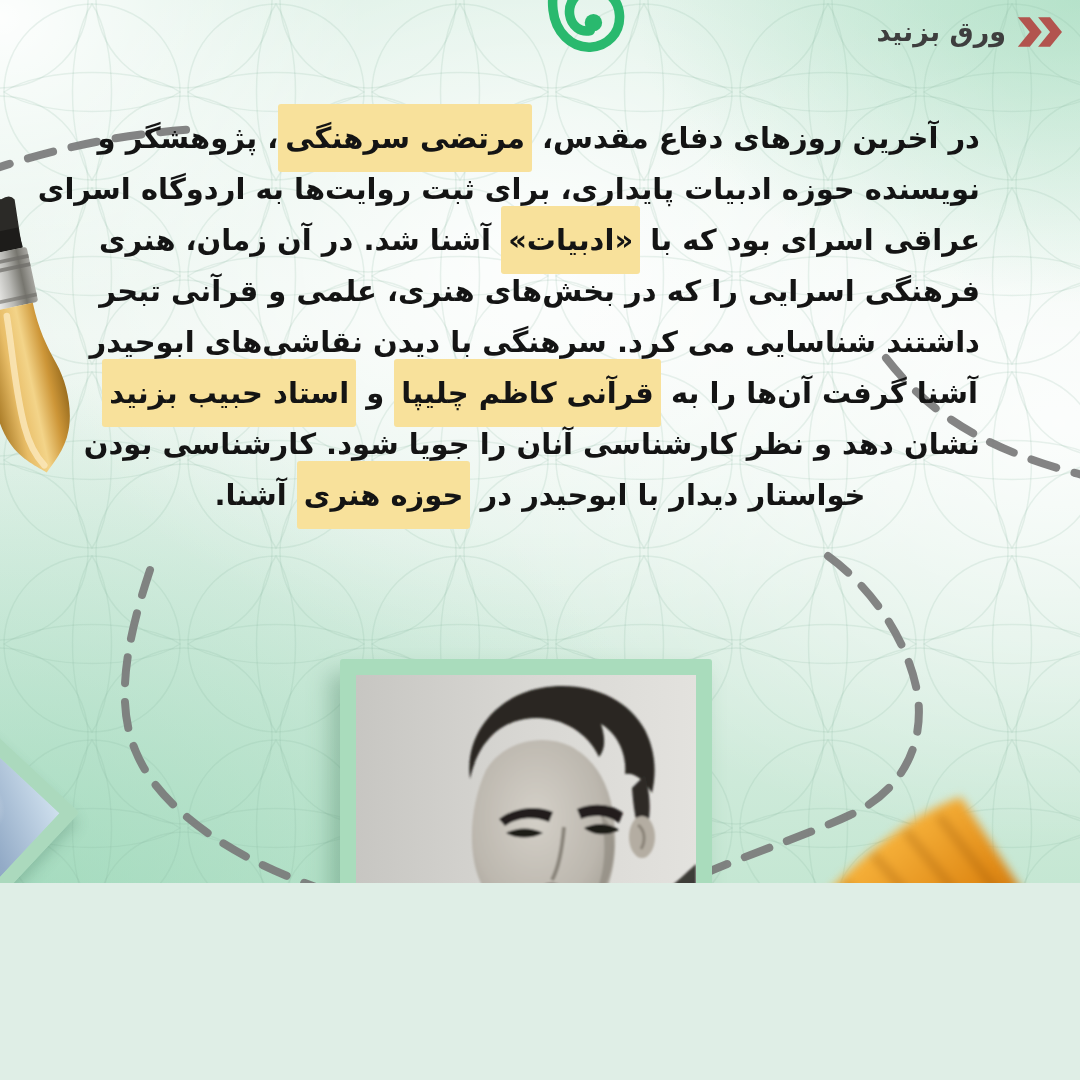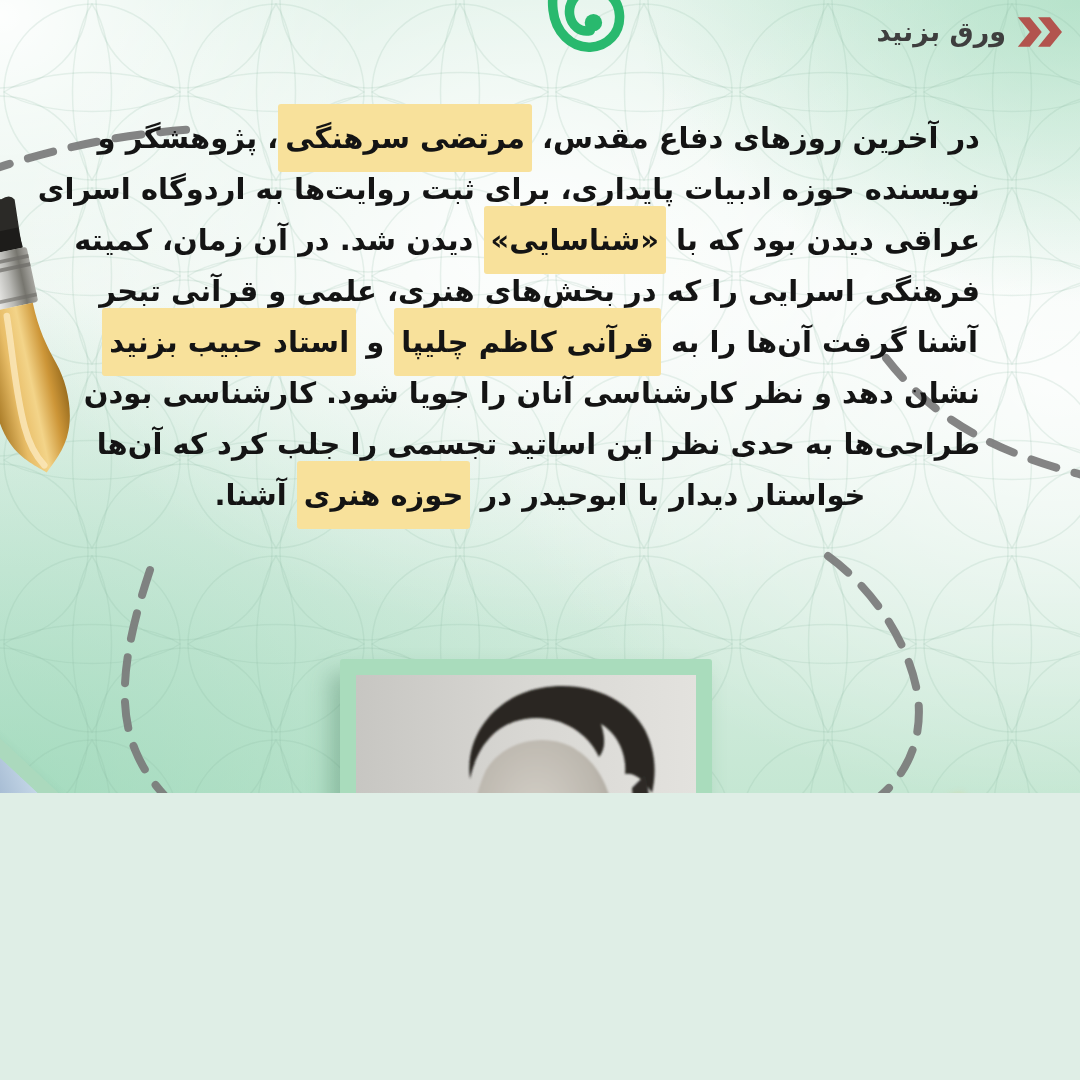--- a/index.html
+++ b/index.html
@@ -1,17 +1,17 @@
 <!DOCTYPE html>
 <html lang="fa" style="--text_dark: #141414; --label_gray: #3e3e3e; --chevron_red: #b2544e; --highlight_yellow: #f8e19b; --frame_mint: #a9dcbc; --spiral_green: #29b96e; --dash_gray: #7a7a7a;"><head>
 <meta charset="utf-8">
 <style>
   html,body{margin:0;padding:0;background:#dfeee6;}
   .canvas{
-    position:relative; width:1080px; height:793px; overflow:hidden;
+    position:relative; width:1080px; height:883px; overflow:hidden;
     font-family:"DejaVu Sans", sans-serif;
     background:
       radial-gradient(620px 420px at 100% 0%, rgba(150,215,180,.55), rgba(150,215,180,0) 72%),
       radial-gradient(900px 650px at 98% 48%, rgba(255,255,255,.85), rgba(255,255,255,0) 65%),
       radial-gradient(760px 560px at 50% 30%, rgba(255,255,255,.9), rgba(255,255,255,0) 70%),
       radial-gradient(520px 420px at 0% 2%, rgba(255,255,255,.95), rgba(255,255,255,0) 70%),
       radial-gradient(1000px 760px at 0% 105%, rgba(140,210,175,.6), rgba(140,210,175,0) 72%),
       linear-gradient(180deg,#dcf0e5 0%, #eff7f2 38%, #d9eee2 72%, #c5e7d3 100%);
   }
   .pattern{position:absolute; inset:0; pointer-events:none;}
@@ -124,25 +124,25 @@
     <rect x="30" y="112" width="58" height="4" fill="#6c6b66" opacity=".6"></rect>
     <path d="M36,122 C36,152 31,170 25,190 C18,212 18,242 27,263 C35,283 52,295 59,302 C66,295 83,283 91,263 C100,242 100,212 93,190 C87,170 82,152 82,122 Z" fill="url(#wood1)"></path>
     <path d="M52,130 C50,170 44,210 46,250 C47,270 52,284 58,294" fill="none" stroke="#fbe9bd" stroke-width="7" stroke-linecap="round" opacity=".8"></path>
   </svg>
 
   <div class="photo-corner"></div>
 
   <div class="story" lang="fa">
       <div class="line"><span>در آخرین روزهای دفاع مقدس، </span><span class="hl">مرتضی سرهنگی</span><span>، پژوهشگر و</span></div>
       <div class="line"><span>نویسنده حوزه ادبیات پایداری، برای ثبت روایت‌ها به اردوگاه اسرای</span></div>
-      <div class="line"><span>عراقی دیدن بود که با </span><span class="hl">«شناسایی»</span><span> دیدن شد. در آن زمان، کمیته</span></div>
+      <div class="line"><span>عراقی اسرای بود که با </span><span class="hl">«ادبیات»</span><span> آشنا شد. در آن زمان، هنری</span></div>
       <div class="line"><span>فرهنگی اسرایی را که در بخش‌های هنری، علمی و قرآنی تبحر</span></div>
+      <div class="line"><span>داشتند شناسایی می کرد. سرهنگی با دیدن نقاشی‌های ابوحیدر</span></div>
       <div class="line"><span>آشنا گرفت آن‌ها را به </span><span class="hl">قرآنی کاظم چلیپا</span><span> و </span><span class="hl">استاد حبیب بزنید</span></div>
       <div class="line"><span>نشان دهد و نظر کارشناسی آنان را جویا شود. کارشناسی بودن</span></div>
-      <div class="line"><span>طراحی‌ها به حدی نظر این اساتید تجسمی را جلب کرد که آن‌ها</span></div>
       <div class="line"><span>خواستار دیدار با ابوحیدر در </span><span class="hl">حوزه هنری</span><span> آشنا.</span></div>
     </div>
 
   <div class="frame">
     <svg viewBox="0 0 340 340" preserveAspectRatio="none">
       <defs>
         <linearGradient id="pbg" x1="0" y1="0" x2="1" y2="0">
           <stop offset="0" stop-color="#c7c6c2"></stop>
             <stop offset=".5" stop-color="#d8d7d3"></stop>
             <stop offset="1" stop-color="#e3e2de"></stop>

